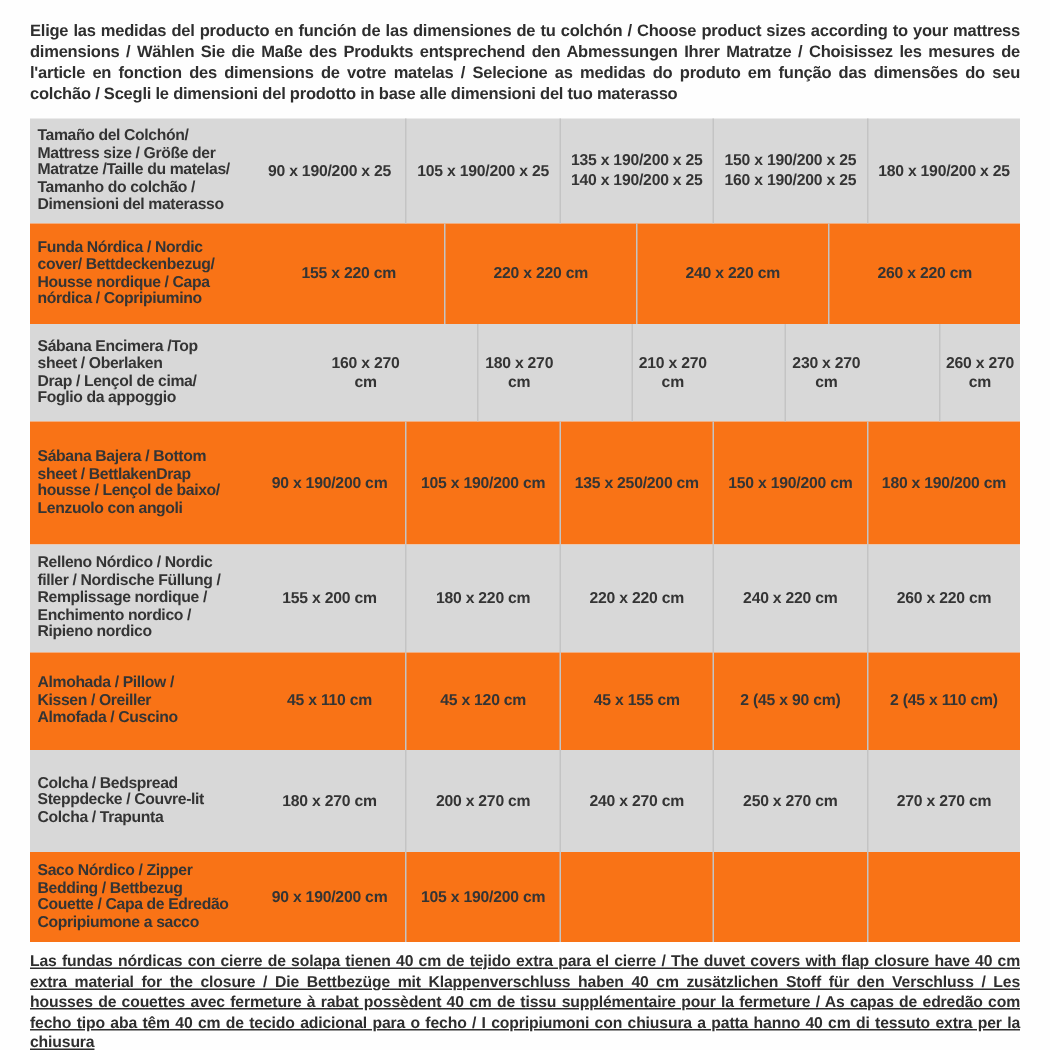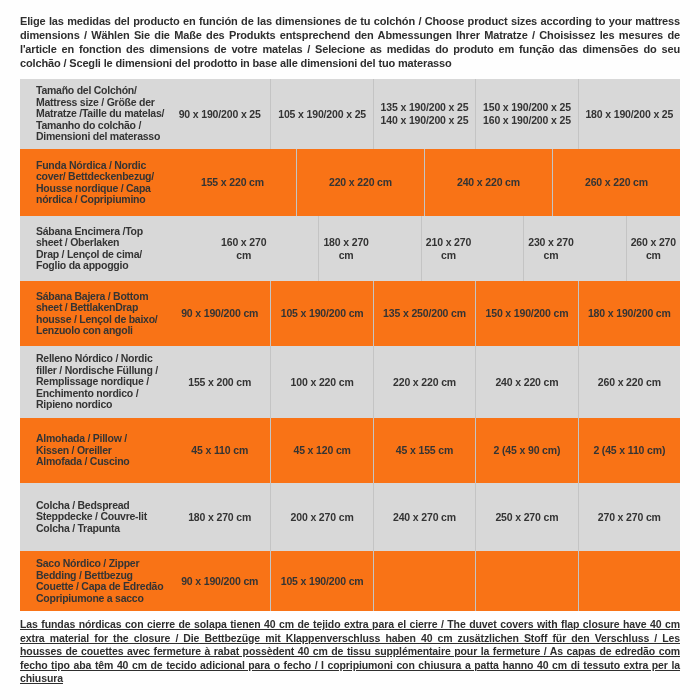--- a/index.html
+++ b/index.html
@@ -32,34 +32,34 @@
   }
   .trow {
     display: flex;
     align-items: stretch;
     background: #f97316;
   }
   .trow.shaded { background: #d8d8d8; }
   .trow:nth-child(1) { height: 70px; }
   .trow:nth-child(2) { height: 67px; }
   .trow:nth-child(3) { height: 65px; gap: 48px; }
-  .trow:nth-child(4) { height: 65px; }
+  .trow:nth-child(4) { height: 82px; }
   .trow:nth-child(5) { height: 72px; }
   .trow:nth-child(6) { height: 65px; }
-  .trow:nth-child(7) { height: 68px; justify-content: flex-end; }
+  .trow:nth-child(7) { height: 68px; }
   .trow:nth-child(8) { height: 60px; }
   .cell {
     display: flex;
     flex-direction: column;
     justify-content: center;
     box-sizing: border-box;
   }
   .label-cell {
     width: 149px;
-    padding-left: 16px;
+    padding-left: 5px;
     font-size: 10.5px;
     font-weight: bold;
     color: #343434;
     line-height: 11.5px;
     letter-spacing: -0.25px;
   }
   .value-cell {
     flex: 1;
     text-align: center;
     font-size: 10.5px;
@@ -185,21 +185,21 @@
           <div>Relleno Nórdico / Nordic</div>
           <div>filler / Nordische Füllung /</div>
           <div>Remplissage nordique /</div>
           <div>Enchimento nordico /</div>
           <div>Ripieno nordico</div>
         </div>
         <div class="cell value-cell">
           <div>155 x 200 cm</div>
         </div>
         <div class="cell value-cell vline">
-          <div>100 x 220 cm</div>
+          <div>180 x 220 cm</div>
         </div>
         <div class="cell value-cell vline">
           <div>220 x 220 cm</div>
         </div>
         <div class="cell value-cell vline">
           <div>240 x 220 cm</div>
         </div>
         <div class="cell value-cell vline">
           <div>260 x 220 cm</div>
         </div>

